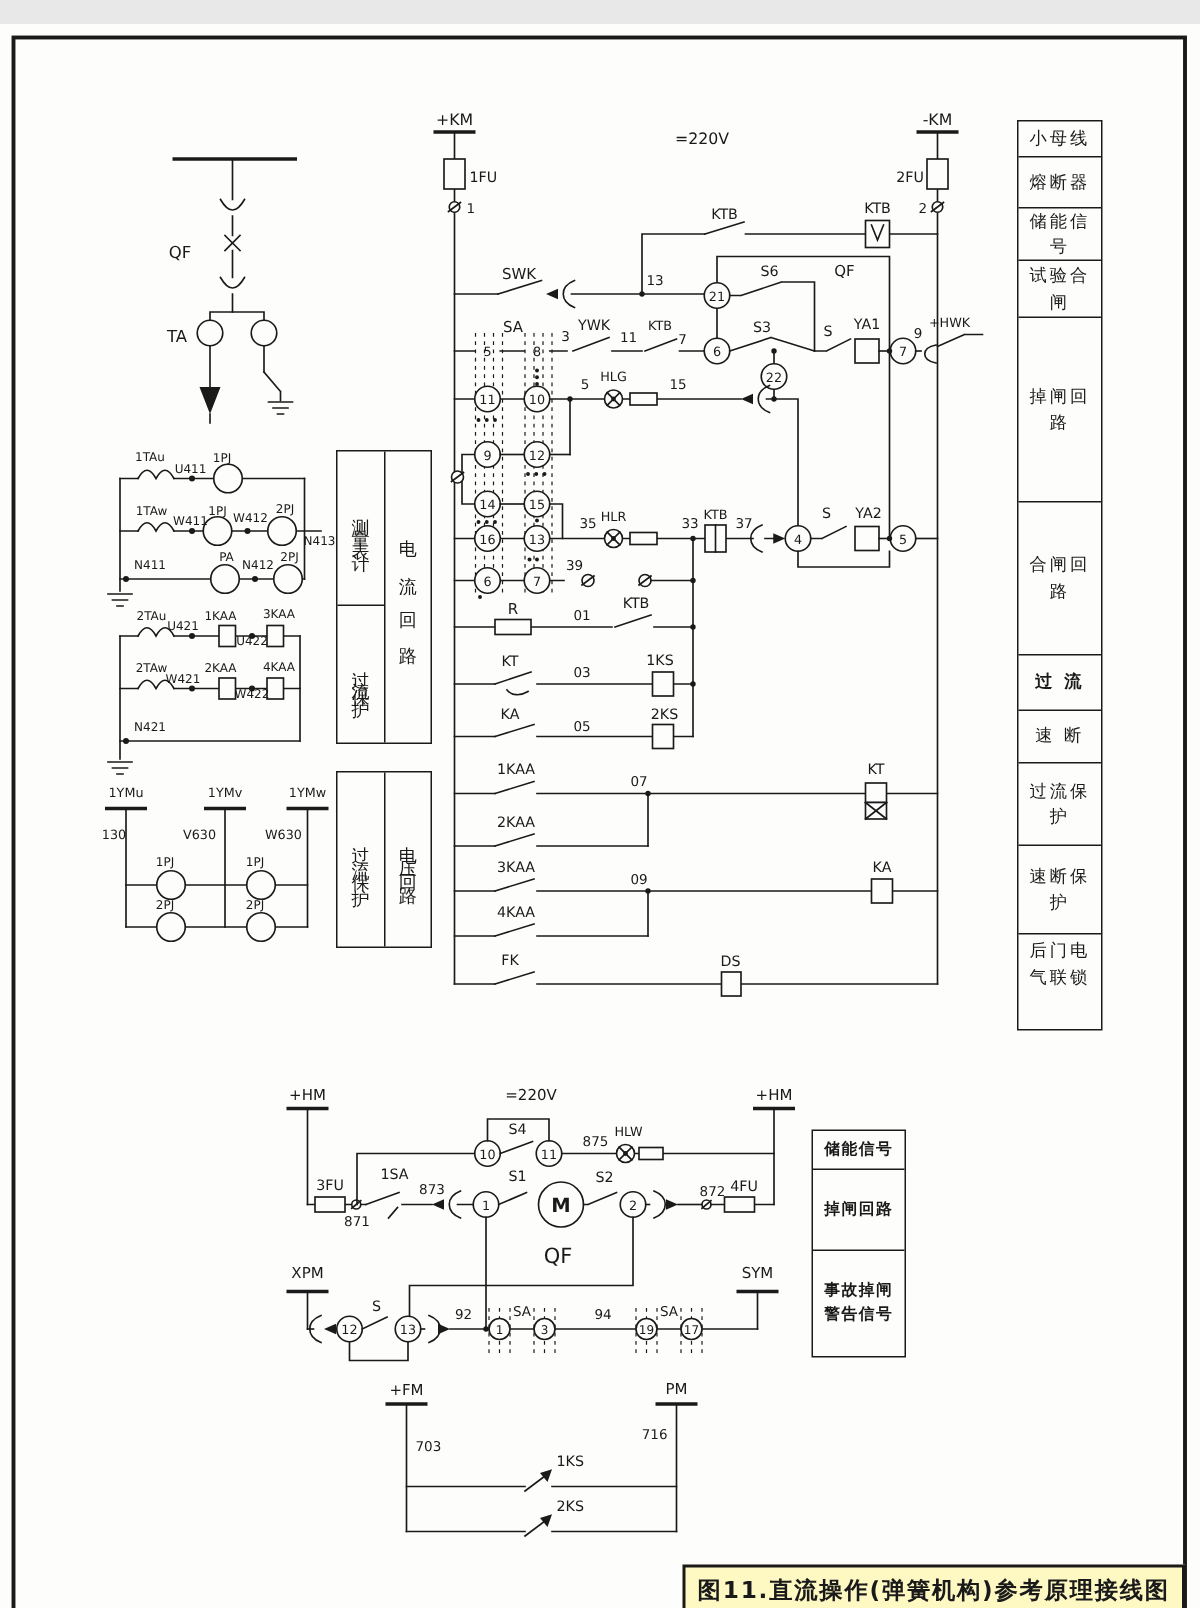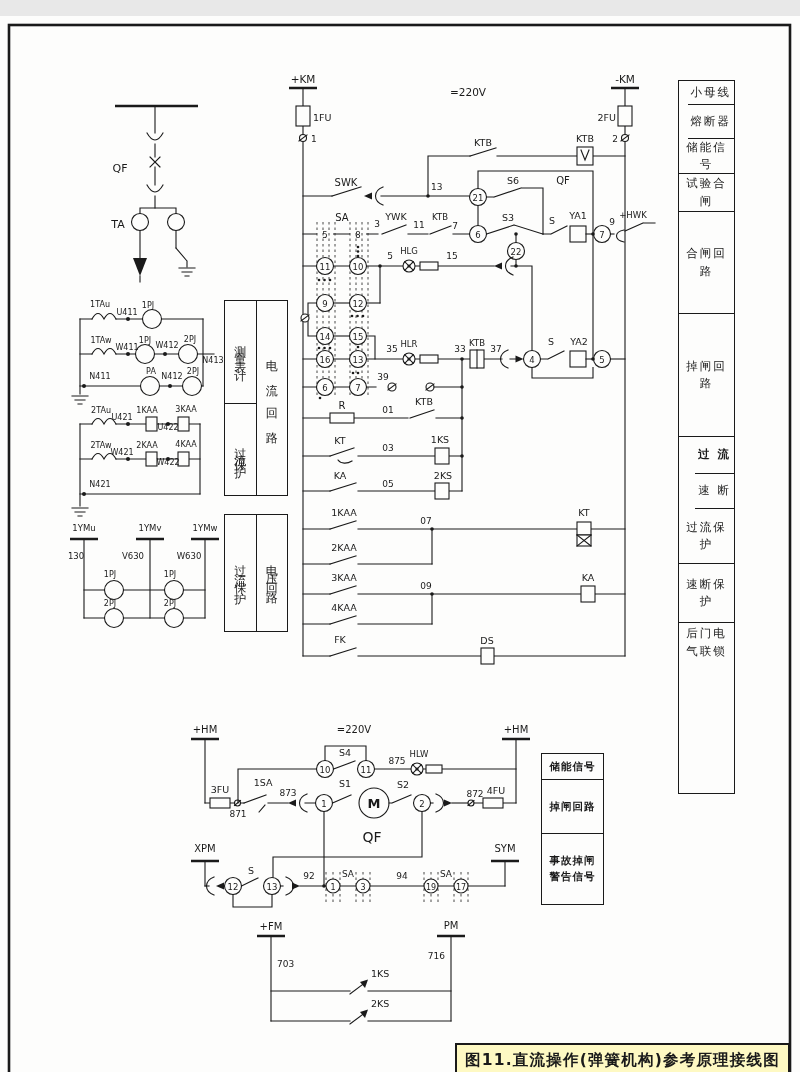--- a/index.html
+++ b/index.html
@@ -530,27 +530,27 @@
       <span class="vtxt" style="letter-spacing:9px;">过流保护</span>
     </div>
   </div>
   <div class="vcol">
     <div class="vcell" style="height:100%;">
       <span class="vtxt" style="letter-spacing:9px;">电压回路</span>
     </div>
   </div>
 </div>
 
-<div class="legend" style="left:678px;top:64px;width:57px;height:714px;align-items:flex-end;">
+<div class="legend" style="left:678px;top:64px;width:57px;height:607px;">
   <div class="lg-cell" style="height:24px;">小母线</div>
   <div class="lg-cell" style="height:34px;">熔断器</div>
   <div class="lg-cell" style="height:35px;">储能信号</div>
   <div class="lg-cell" style="height:38px;">试验合闸</div>
+  <div class="lg-cell" style="height:123px;">掉闸回路</div>
   <div class="lg-cell" style="height:102px;">合闸回路</div>
-  <div class="lg-cell" style="height:123px;">掉闸回路</div>
   <div class="lg-cell" style="height:37px;font-weight:bold;">过 流</div>
   <div class="lg-cell" style="height:35px;">速 断</div>
   <div class="lg-cell" style="height:55px;">过流保护</div>
   <div class="lg-cell" style="height:59px;">速断保护</div>
   <div class="lg-cell" style="height:39px;">后门电气联锁</div>
 </div>
 
 <div class="legend sm" style="left:541px;top:737px;width:63px;height:152px;">
   <div class="lg-cell" style="height:26px;">储能信号</div>
   <div class="lg-cell" style="height:54px;">掉闸回路</div>

